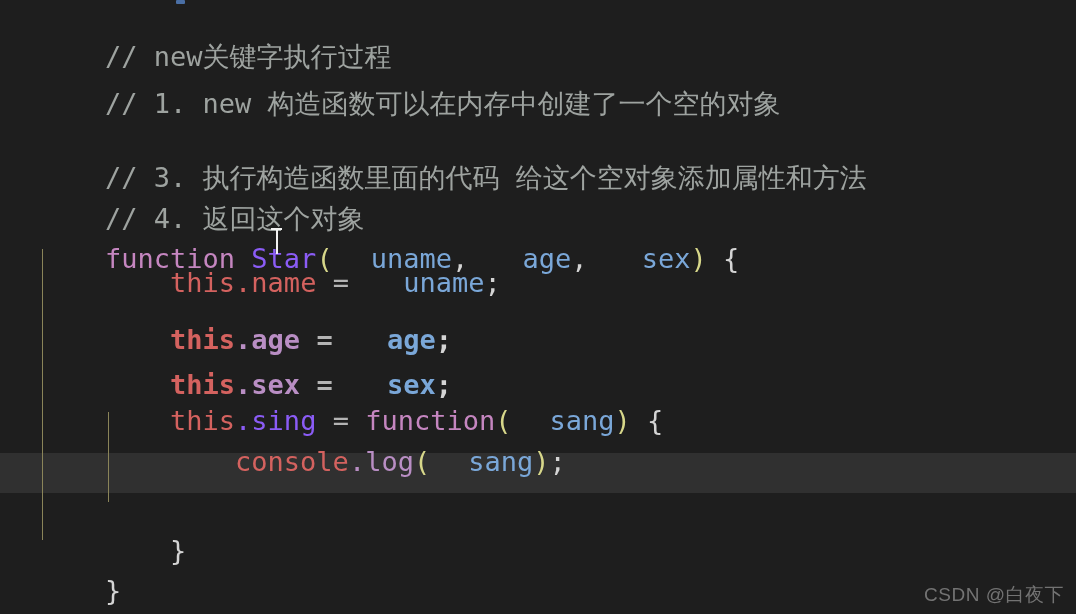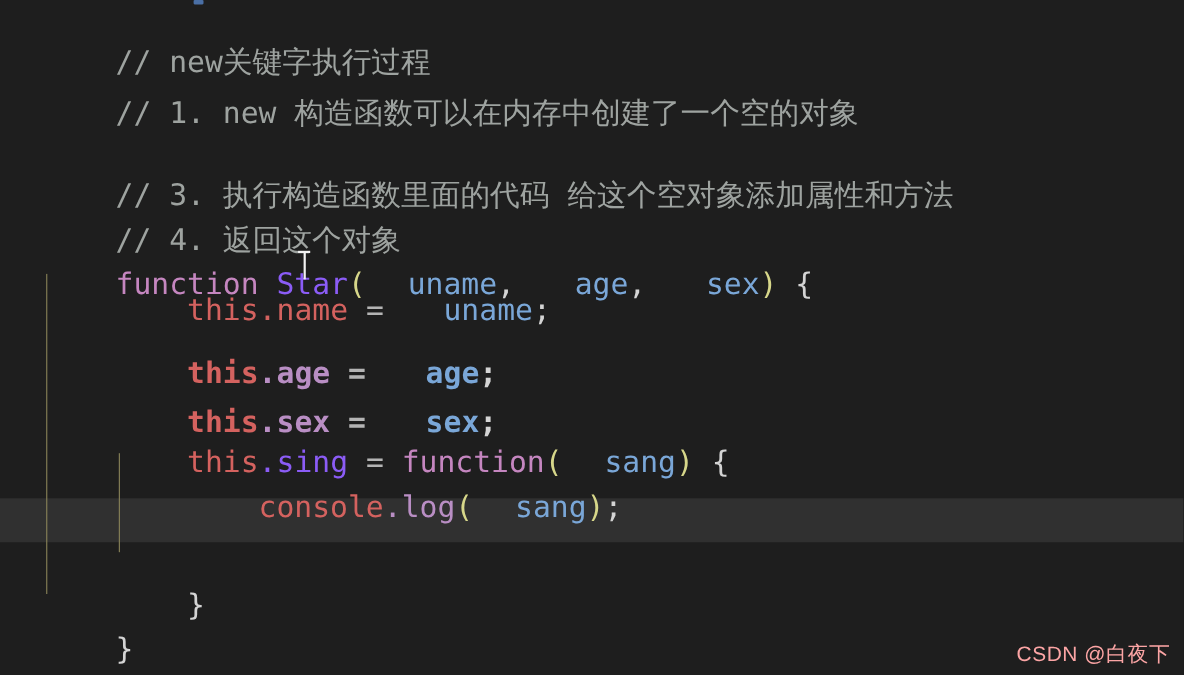--- a/index.html
+++ b/index.html
@@ -96,21 +96,21 @@
     left: 0px; top: 0px;
     width: 11px; height: 2px;
     background: #f2f2f2;
   }
 
   
   #watermark {
     position: absolute;
     right: 12px;
     bottom: 6px;
-    color: #fca5a5;
+    color: #737373;
     font-size: 19px;
     font-family: "Liberation Sans", "DejaVu Sans", sans-serif;
     letter-spacing: 0.5px;
     white-space: nowrap;
   }
 </style>
 </head>
 <body>
 
 <div id="editor">

